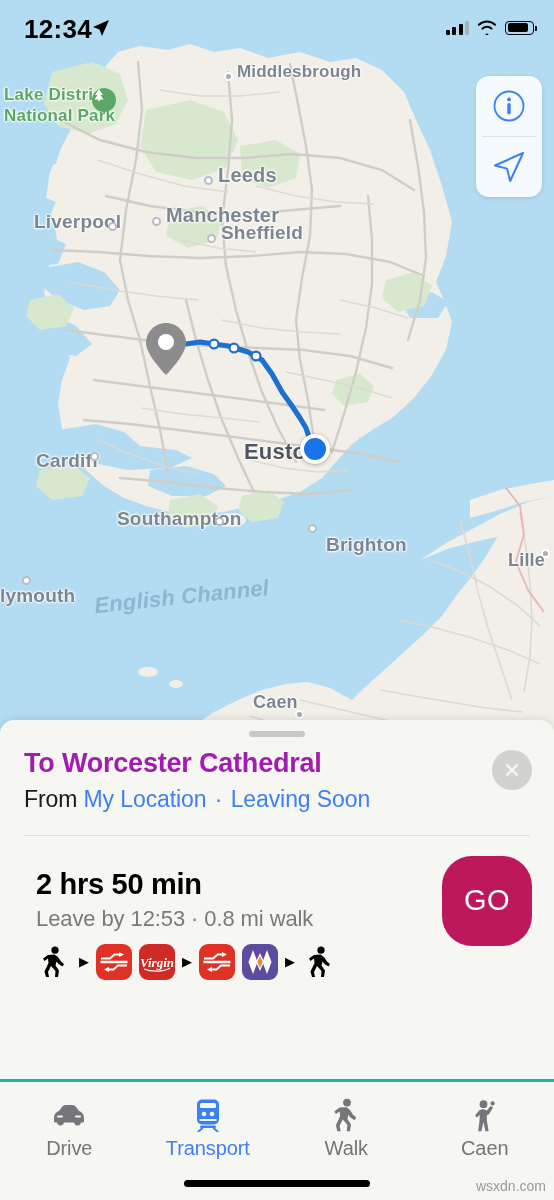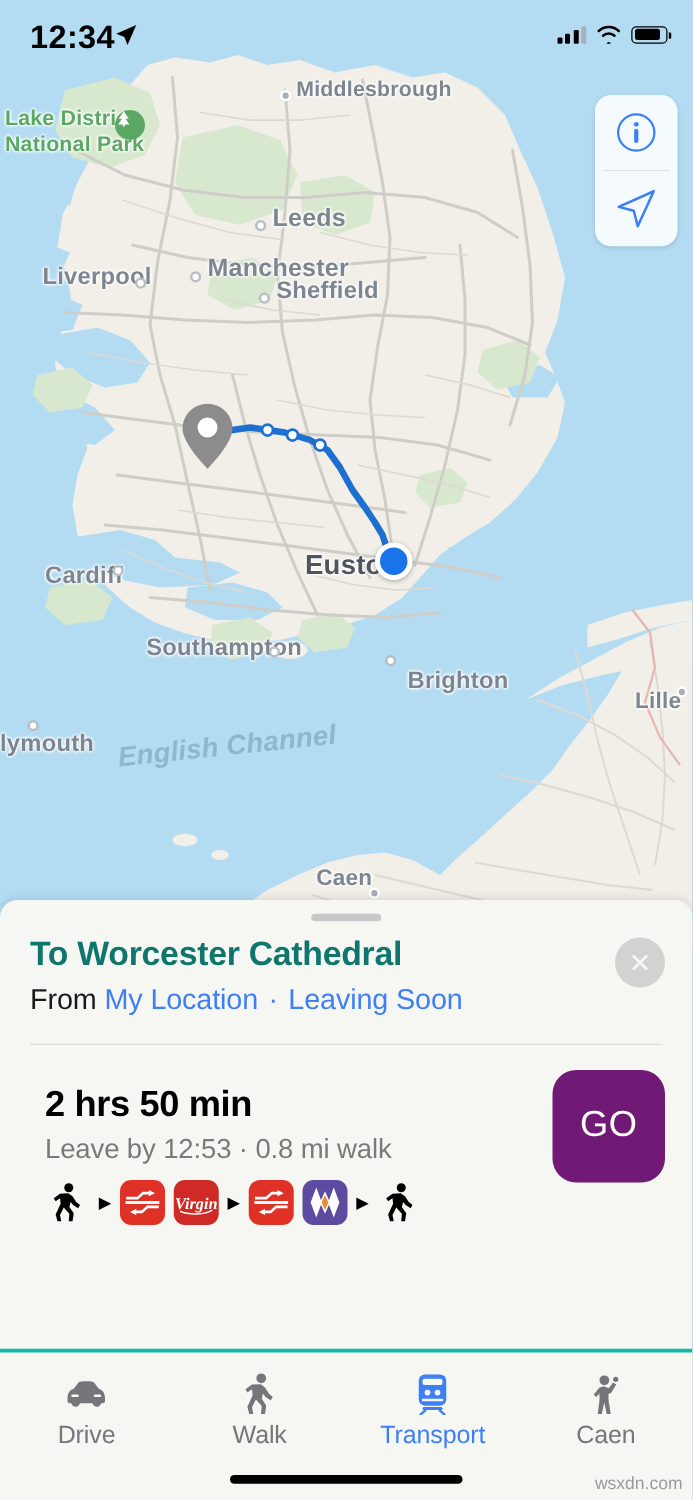--- a/index.html
+++ b/index.html
@@ -58,39 +58,39 @@
     box-shadow:0 1px 4px rgba(0,0,0,.3);}
 
   
   .sheet{
     position:absolute;left:0;bottom:0;width:554px;height:480px;z-index:50;
     background:#f6f6f2;border-radius:14px 14px 0 0;
     box-shadow:0 -1px 8px rgba(0,0,0,.10);
   }
   .grabber{width:56px;height:6px;border-radius:3px;background:#c8c8c8;margin:11px auto 0;}
   .sheet-head{padding:10px 24px 0;position:relative;}
-  .dest{font-size:27px;font-weight:bold;color:#0f766e;letter-spacing:-.2px;line-height:1.25;}
+  .dest{font-size:27px;font-weight:bold;color:#a21caf;letter-spacing:-.2px;line-height:1.25;}
   .fromline{font-size:23px;color:#1a1a1a;margin-top:5px;letter-spacing:-.1px;}
   .fromline .lk{color:#3d7ff5;cursor:pointer;}
   .fromline .dotsep{color:#3d7ff5;padding:0 2px;}
   .closebtn{
     position:absolute;right:22px;top:13px;width:40px;height:40px;border-radius:50%;
     background:#d2d2d0;display:flex;align-items:center;justify-content:center;cursor:pointer;
   }
   .divider{height:1px;background:#dededa;margin:22px 24px 0;}
 
   .route{padding:32px 36px 0;position:relative;}
   .dur{font-size:29px;font-weight:bold;color:#000;letter-spacing:-.3px;}
   .leave{font-size:22px;color:#7a7a78;margin-top:5px;letter-spacing:-.1px;}
   .legs{display:flex;align-items:center;gap:7px;margin-top:12px;}
   .leg-badge{width:36px;height:36px;border-radius:9px;display:flex;align-items:center;justify-content:center;overflow:hidden;}
   .leg-arrow{color:#000;font-size:13px;line-height:1;}
   .gobtn{
-    position:absolute;right:22px;top:20px;width:90px;height:90px;border-radius:19px;
-    background:#701a75;display:flex;align-items:center;justify-content:center;cursor:pointer;
+    position:absolute;right:22px;top:20px;width:90px;height:90px;border-radius:30px;
+    background:#be185d;display:flex;align-items:center;justify-content:center;cursor:pointer;
   }
   .gobtn span{color:#fff;font-size:29px;letter-spacing:.5px;}
 
   
   .tabbar{
     position:absolute;left:0;bottom:0;width:554px;height:118px;
     background:#f6f6f2;border-top:3px solid #14b8a6;display:flex;align-items:flex-start;
   }
   .tab{flex:1;display:flex;flex-direction:column;align-items:center;padding-top:14px;cursor:pointer;}
   .tab .ti{height:38px;display:flex;align-items:center;justify-content:center;}
@@ -394,50 +394,50 @@
             <path d="M3,17 C3,12 5,10 8,9 L11,5 C12,3.6 13.5,3 15.5,3 L20.5,3 C22.5,3 24,3.6 25,5 L28,9
                      C31,10 33,12 33,17 L33,19 C33,20 32.2,20.6 31,20.6 L5,20.6 C3.8,20.6 3,20 3,19 Z" fill="#75757a"></path>
             <circle cx="9.5" cy="20" r="3.4" fill="#75757a"></circle>
             <circle cx="26.5" cy="20" r="3.4" fill="#75757a"></circle>
             <path d="M7,14.5 L11,14.5 M25,14.5 L29,14.5" stroke="#f6f6f2" stroke-width="2" stroke-linecap="round"></path>
           </svg>
         </div>
         <div class="tl">Drive</div>
       </div>
 
-      <div class="tab">
-        <div class="ti">
-          <svg width="26" height="34" viewBox="0 0 26 34">
-            <circle cx="14" cy="4.6" r="3.9" fill="#75757a"></circle>
-            <path d="M13.5,9.3 L17,12 L20,16.8 L23.2,19.5 L21.6,22.2 L17.4,19.5 L15.4,16.8 L14.4,21
-                     L18,26.4 L17,33.2 L13.8,33.2 L14.4,26.8 L9.7,21.5 L6.6,27.8 L7.6,33.2 L4.4,33.2
-                     L2.9,27.3 L7.1,18.2 L6.6,13.4 L2.9,16 L1.3,13.4 L6.6,9.6 Z" fill="#75757a"></path>
-          </svg>
-        </div>
-        <div class="tl">Walk</div>
-      </div>
-
       <div class="tab active">
         <div class="ti">
           <svg width="30" height="34" viewBox="0 0 30 34">
             <rect x="4" y="1.5" width="22" height="25" rx="5" fill="#3d7ff5"></rect>
             <rect x="7" y="5" width="16" height="5" rx="1.6" fill="#f6f6f2"></rect>
             <circle cx="11" cy="16" r="2.3" fill="#f6f6f2"></circle>
             <circle cx="19" cy="16" r="2.3" fill="#f6f6f2"></circle>
             <rect x="6.5" y="21" width="17" height="2" fill="#f6f6f2"></rect>
             <rect x="7" y="27.5" width="16" height="2.4" rx="1.2" fill="#3d7ff5"></rect>
             <path d="M9,30.5 L5.5,33.5 M21,30.5 L24.5,33.5" stroke="#3d7ff5" stroke-width="2" stroke-linecap="round"></path>
           </svg>
         </div>
         <div class="tl">Transport</div>
       </div>
 
       <div class="tab">
         <div class="ti">
           <svg width="26" height="34" viewBox="0 0 26 34">
+            <circle cx="14" cy="4.6" r="3.9" fill="#75757a"></circle>
+            <path d="M13.5,9.3 L17,12 L20,16.8 L23.2,19.5 L21.6,22.2 L17.4,19.5 L15.4,16.8 L14.4,21
+                     L18,26.4 L17,33.2 L13.8,33.2 L14.4,26.8 L9.7,21.5 L6.6,27.8 L7.6,33.2 L4.4,33.2
+                     L2.9,27.3 L7.1,18.2 L6.6,13.4 L2.9,16 L1.3,13.4 L6.6,9.6 Z" fill="#75757a"></path>
+          </svg>
+        </div>
+        <div class="tl">Walk</div>
+      </div>
+
+      <div class="tab">
+        <div class="ti">
+          <svg width="26" height="34" viewBox="0 0 26 34">
             <circle cx="11.5" cy="6.2" r="3.9" fill="#75757a"></circle>
             <path d="M11,11 L15,12.6 L18.5,8 L21,9.6 L17,16.2 L14.8,17.2 L14.8,22 L16.6,33.2
                      L13.4,33.2 L11.4,24 L9.4,33.2 L6.2,33.2 L7.6,22 L7.6,16.8 L5,19.6 L3,17.6
                      L7.4,12.2 Z" fill="#75757a"></path>
             <circle cx="20.6" cy="5.4" r="2.1" fill="#75757a"></circle>
           </svg>
         </div>
         <div class="tl">Caen</div>
       </div>
 

